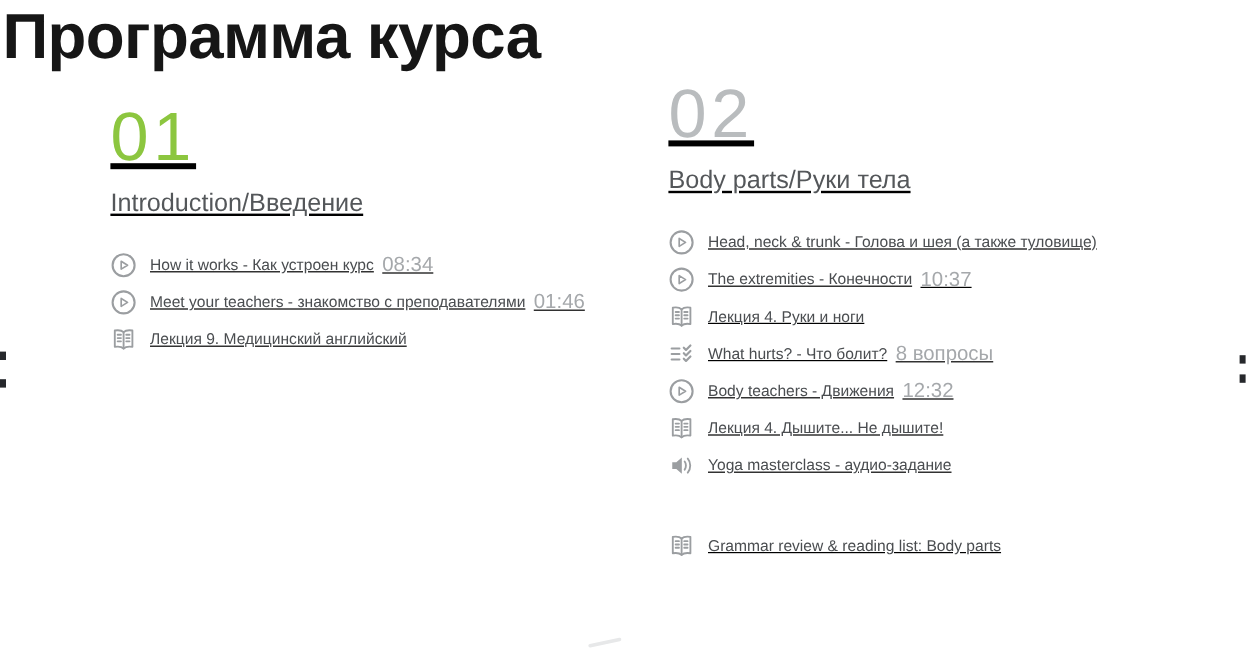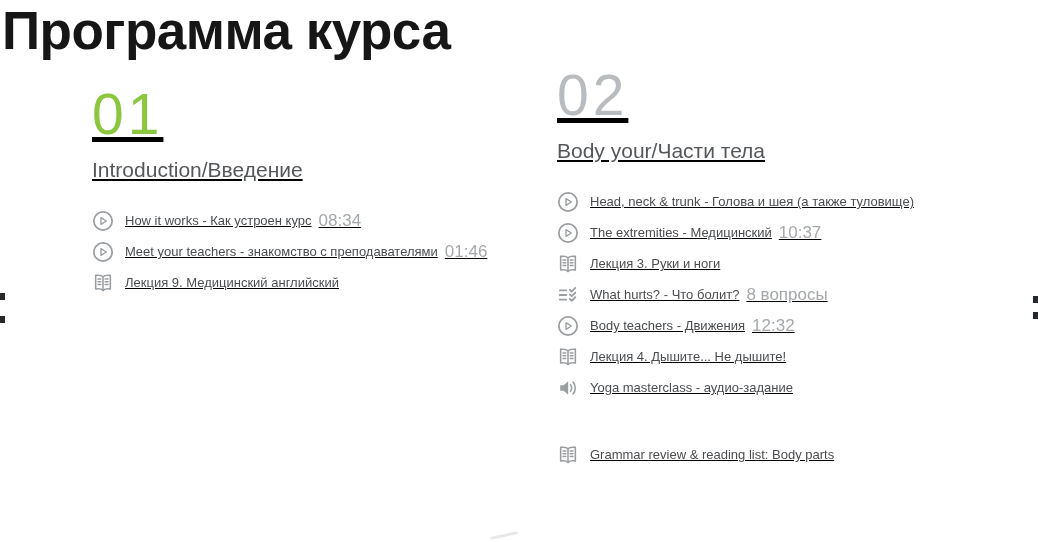--- a/index.html
+++ b/index.html
@@ -113,51 +113,51 @@
               <path d="M14.4 7.6 H17.4 M14.4 10.6 H17.4 M14.4 13.6 H17.4"></path>
             </svg>
           </span>
           <span class="lesson-label">Лекция 9. Медицинский английский</span>
         </div>
       </div>
   </section>
 
   <section class="section-col col-2">
     <div class="section-number" style="color: rgb(185, 188, 190);">02</div>
-    <h2 class="section-title">Body your/Части тела</h2>
+    <h2 class="section-title">Body parts/Руки тела</h2>
     <div class="lesson-list">
         <div class="lesson-item">
           <span class="lesson-icon">
             <svg viewBox="0 0 24 24" fill="none">
               <circle cx="12" cy="12" r="10" stroke="#9b9ea1" stroke-width="1.9"></circle>
               <path d="M9.8 8.4 L15.6 12 L9.8 15.6 Z" stroke="#9b9ea1" stroke-width="1.5" stroke-linejoin="round"></path>
             </svg>
           </span>
           <span class="lesson-label">Head, neck &amp; trunk - Голова и шея (а также туловище)</span>
         </div>
         <div class="lesson-item">
           <span class="lesson-icon">
             <svg viewBox="0 0 24 24" fill="none">
               <circle cx="12" cy="12" r="10" stroke="#9b9ea1" stroke-width="1.9"></circle>
               <path d="M9.8 8.4 L15.6 12 L9.8 15.6 Z" stroke="#9b9ea1" stroke-width="1.5" stroke-linejoin="round"></path>
             </svg>
           </span>
-          <span class="lesson-label">The extremities - Медицинский</span>
+          <span class="lesson-label">The extremities - Конечности</span>
           <span class="lesson-meta">10:37</span>
         </div>
         <div class="lesson-item">
           <span class="lesson-icon">
             <svg viewBox="0 0 24 24" fill="none" stroke="#9b9ea1" stroke-width="1.7" stroke-linejoin="round" stroke-linecap="round">
               <path d="M12 5.2 C10.4 3.6 7.9 3.1 4 3.7 L4 18.6 C7.9 18 10.4 18.5 12 20.1 C13.6 18.5 16.1 18 20 18.6 L20 3.7 C16.1 3.1 13.6 3.6 12 5.2 Z"></path>
               <path d="M12 5.2 L12 20.1"></path>
               <path d="M6.6 7.6 H9.6 M6.6 10.6 H9.6 M6.6 13.6 H9.6"></path>
               <path d="M14.4 7.6 H17.4 M14.4 10.6 H17.4 M14.4 13.6 H17.4"></path>
             </svg>
           </span>
-          <span class="lesson-label">Лекция 3. Руки и ноги</span>
+          <span class="lesson-label">Лекция 4. Руки и ноги</span>
         </div>
         <div class="lesson-item">
           <span class="lesson-icon">
             <svg viewBox="0 0 24 24" fill="none" stroke="#9b9ea1" stroke-width="2" stroke-linecap="round" stroke-linejoin="round">
               <path d="M3 7 H10 M3 12 H10 M3 17 H10"></path>
               <path d="M14 6.3 l2 2 l4 -4 M14 11.3 l2 2 l4 -4 M14 16.3 l2 2 l4 -4"></path>
             </svg>
           </span>
           <span class="lesson-label">What hurts? - Что болит?</span>
           <span class="lesson-meta">8 вопросы</span>

